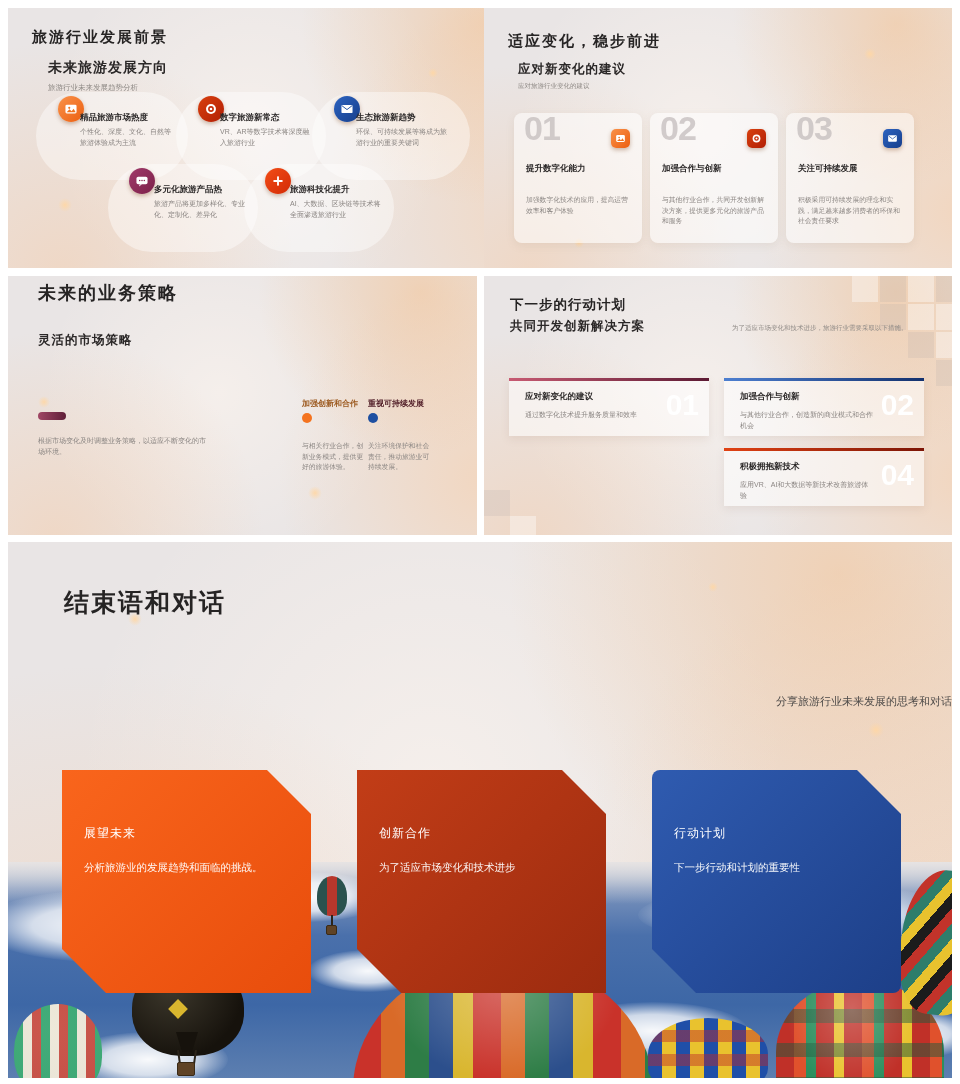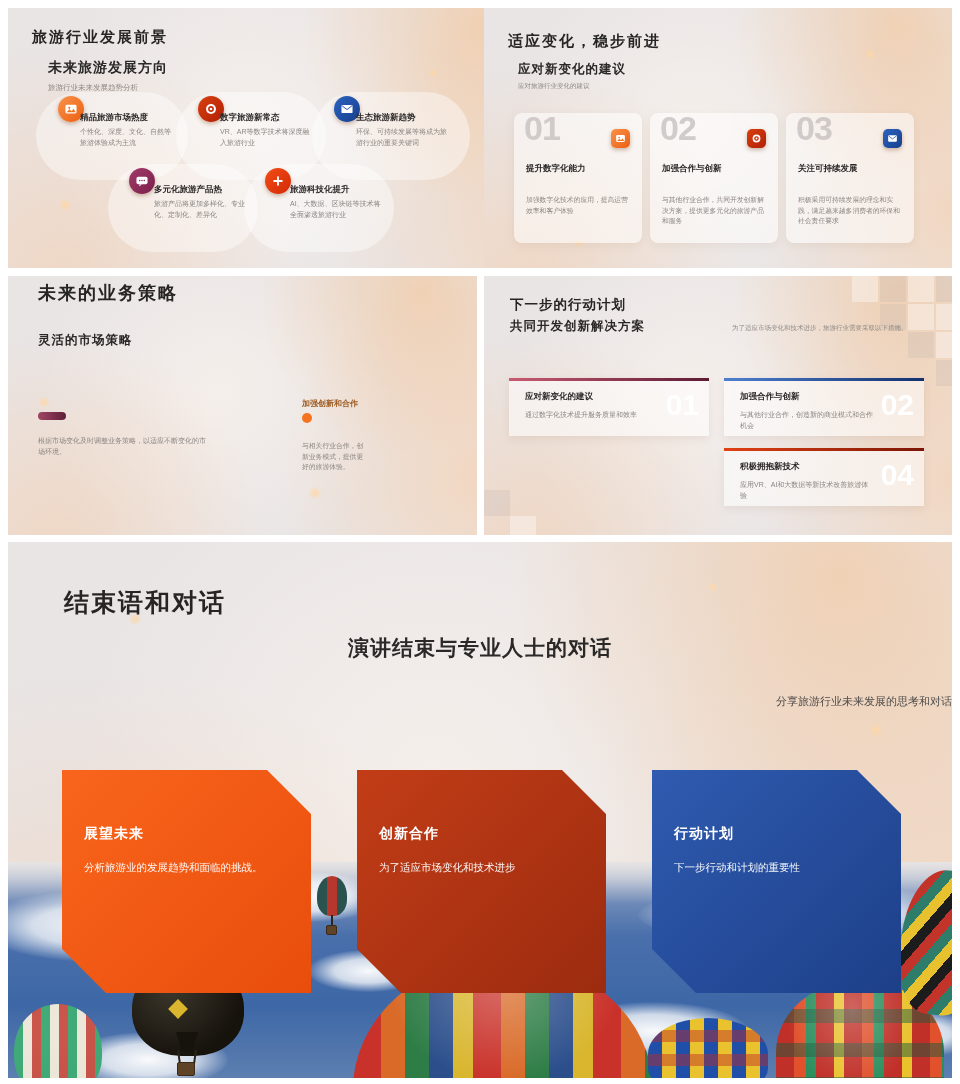--- a/index.html
+++ b/index.html
@@ -68,25 +68,25 @@
   
   .photo { position:absolute; left:0; top:320px; width:944px; height:216px; overflow:hidden;
            background:linear-gradient(180deg,#b9c3d2 0%,#7d95bd 12%,#4a70ab 34%,#3d67a6 66%,#5d7fb0 100%); }
   .cloud { position:absolute; background:radial-gradient(ellipse at center, rgba(255,255,255,.96) 0%, rgba(255,255,255,.75) 40%, rgba(255,255,255,0) 72%); border-radius:50%; }
   .balloon { position:absolute; }
   .rope { position:absolute; width:1.5px; background:#2b241a; }
   .basket { position:absolute; background:#5f4326; border:1px solid #3a2a16; border-radius:2px; }
 
   .card5 { position:absolute; top:228px; width:249px; height:223px; color:#fff;
            clip-path:polygon(0 0, calc(100% - 44px) 0, 100% 44px, 100% 100%, 44px 100%, 0 calc(100% - 44px)); }
-  .card5 .t { position:absolute; left:22px; top:55px; font-size:14px; font-weight:bold; letter-spacing:1px; }
+  .card5 .t { position:absolute; left:22px; top:55px; font-size:12px; font-weight:normal; letter-spacing:1px; }
   .card5 .d { position:absolute; left:22px; top:90px; width:205px; font-size:10.5px; line-height:1.5; color:rgba(255,255,255,.96); }
   .c5-orange { background:linear-gradient(135deg,#f9651c,#e84d0c); }
   .c5-brick  { background:linear-gradient(135deg,#c23d17,#9c2b0f); }
-  .c5-blue   { background:linear-gradient(135deg,#2f5bb0,#1d3f88); }
+  .c5-blue   { background:linear-gradient(135deg,#2f5bb0,#1d3f88);border-radius:8px; }
 </style>
 </head>
 <body>
 
 <div class="slide" style="left:8px; top:8px; width:540px; height:260px;">
   <div class="sp" style="left:50px; top:190px; width:14px; height:14px;"></div>
   <div class="sp" style="left:420px; top:60px; width:10px; height:10px;"></div>
 
   <div class="abs s-title" style="left:24px; top:20px; font-size:15px;">旅游行业发展前景</div>
   <div class="abs s-sub" style="left:40px; top:51px; font-size:14px;">未来旅游发展方向</div>
@@ -216,20 +216,25 @@
   <div class="abs" style="left:30px; top:136px; width:28px; height:8px; border-radius:4px; background:linear-gradient(90deg,#a04765,#5f1f38);"></div>
   <div class="abs g-text" style="left:30px; top:160px; width:168px; font-size:7px;">根据市场变化及时调整业务策略，以适应不断变化的市场环境。</div>
 
 
   <div class="abs" style="left:294px; top:122px; width:64px;">
     <div style="font-size:8px; font-weight:bold; color:#9c5a20; white-space:nowrap;">加强创新和合作</div>
     <div class="dot" style="left:0; top:15px; background:#f4731f;"></div>
     <div class="g-text" style="margin-top:32px; font-size:6.8px;">与相关行业合作，创新业务模式，提供更好的旅游体验。</div>
   </div>
 
+  <div class="abs" style="left:360px; top:122px; width:64px;">
+    <div style="font-size:8px; font-weight:bold; color:#55232c; white-space:nowrap;">重视可持续发展</div>
+    <div class="dot" style="left:0; top:15px; background:#1d4fa1;"></div>
+    <div class="g-text" style="margin-top:32px; font-size:6.8px;">关注环境保护和社会责任，推动旅游业可持续发展。</div>
+  </div>
 </div>
 
 <div class="slide" style="left:484px; top:276px; width:468px; height:259px;">
 
   <div class="gridsq" style="left:368px; top:0;"></div>
   <div class="gridsq dim" style="left:396px; top:0;"></div>
   <div class="gridsq" style="left:424px; top:0;"></div>
   <div class="gridsq dim" style="left:452px; top:0;"></div>
   <div class="gridsq dim" style="left:396px; top:28px;"></div>
   <div class="gridsq" style="left:424px; top:28px;"></div>
@@ -264,21 +269,20 @@
     <div class="num">04</div>
   </div>
 </div>
 
 <div class="slide" style="left:8px; top:542px; width:944px; height:536px;">
   <div class="sp" style="left:120px; top:70px; width:14px; height:14px;"></div>
   <div class="sp" style="left:700px; top:40px; width:10px; height:10px;"></div>
   <div class="sp" style="left:860px; top:180px; width:16px; height:16px;"></div>
 
   <div class="abs s-title" style="left:56px; top:44px; font-size:25px;">结束语和对话</div>
-  <div class="abs s-sub" style="left:0; top:92px; width:944px; text-align:center; font-size:21px;">演讲结束与专业人士的对话</div>
   <div class="abs" style="left:0; top:152px; width:944px; text-align:right; font-size:11px; color:#4d4a48;">分享旅游行业未来发展的思考和对话</div>
 
   <div class="photo">
     <div class="abs" style="left:0; top:0; width:944px; height:42px; background:linear-gradient(180deg, rgba(233,229,228,.95), rgba(233,229,228,0));"></div>
 
     <div class="cloud" style="left:-30px; top:28px;  width:250px; height:72px;"></div>
     <div class="cloud" style="left:225px; top:10px;  width:150px; height:50px;"></div>
     <div class="cloud" style="left:300px; top:88px;  width:120px; height:42px;"></div>
     <div class="cloud" style="left:630px; top:22px;  width:330px; height:62px;"></div>
     <div class="cloud" style="left:550px; top:140px; width:190px; height:58px;"></div>

